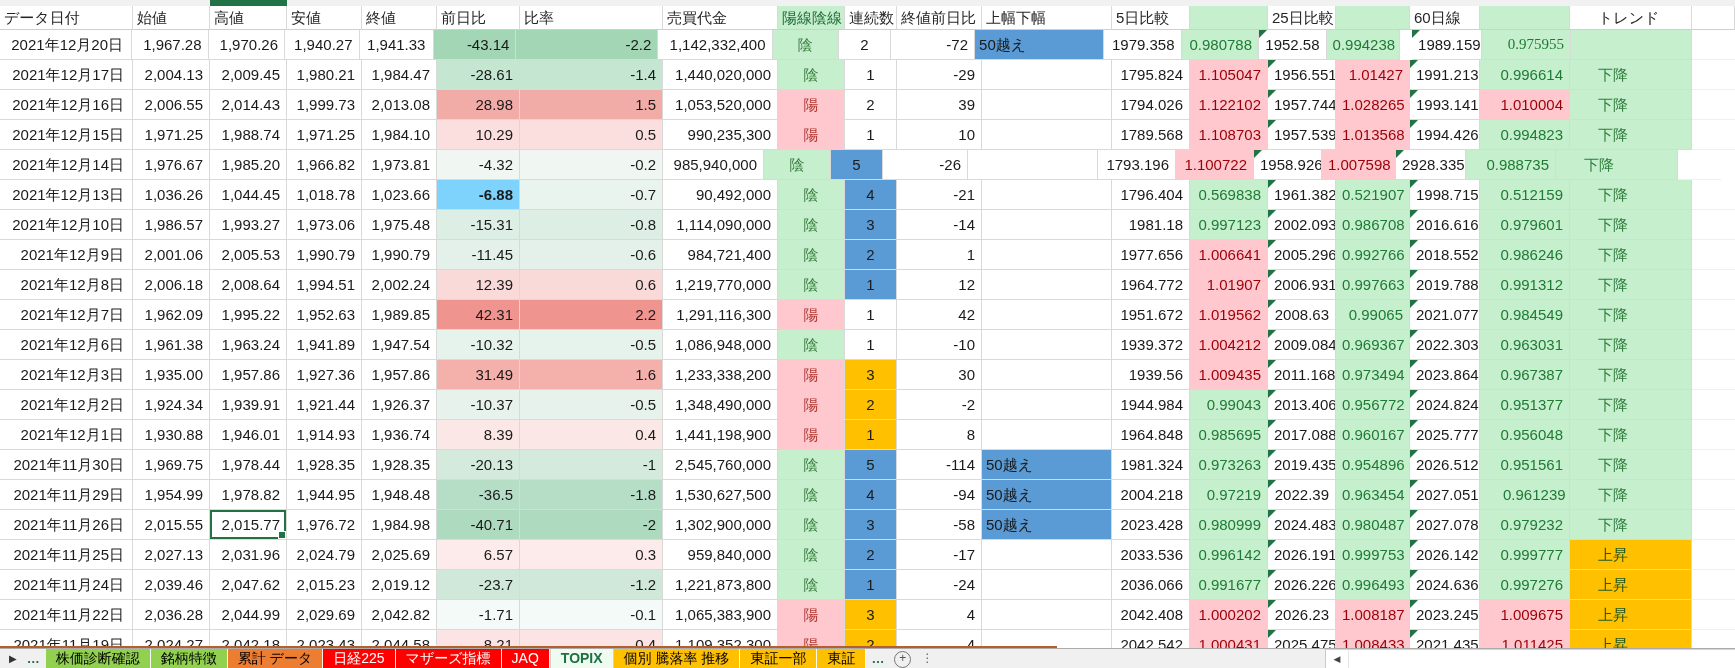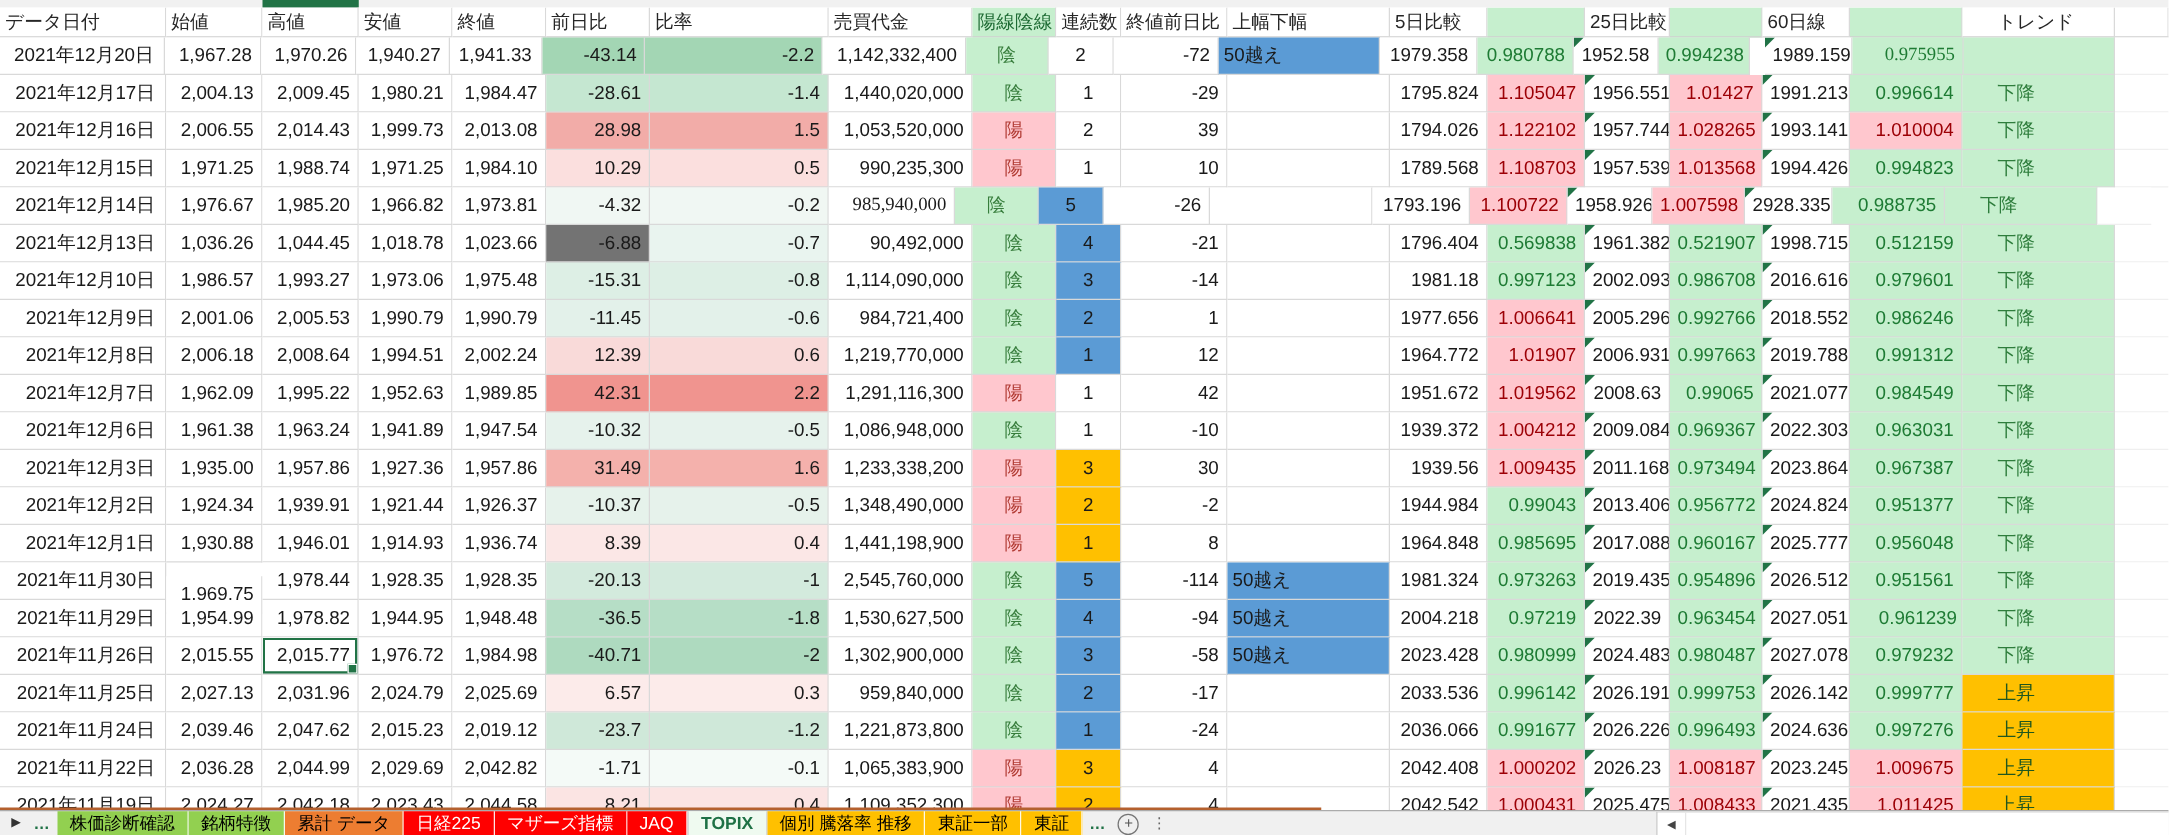--- a/index.html
+++ b/index.html
@@ -171,41 +171,41 @@
         <div class="c filler" style="width: 43px;"></div>
       </div>
       <div class="row">
         <div class="c date" style="width: 133px;">2021年12月14日</div>
         <div class="c" style="width: 77px;">1,976.67</div>
         <div class="c" style="width: 77px;">1,985.20</div>
         <div class="c" style="width: 75px;">1,966.82</div>
         <div class="c" style="width: 75px;">1,973.81</div>
         <div class="c" style="background: rgb(240, 247, 243); width: 83px;">-4.32</div>
         <div class="c" style="background: rgb(240, 247, 243); width: 143px;">-0.2</div>
-        <div class="c" style="width: 101px; font-family: Liberation Serif, serif;">985,940,000</div>
+        <div class="c" style="width: 101px;">985,940,000</div>
         <div class="c center bear" style="width: 67px;">陰</div>
         <div class="c center blue" style="width: 52px;">5</div>
         <div class="c" style="width: 85px;">-26</div>
         <div class="c left" style="width: 130px;"></div>
         <div class="c" style="width: 78px;">1793.196</div>
         <div class="c bad" style="width: 78px;">1.100722</div>
         <div class="c flag" style="width: 68px;">1958.926</div>
         <div class="c bad" style="width: 74px;">1.007598</div>
         <div class="c flag" style="width: 70px;">2928.335</div>
         <div class="c good" style="width: 90px;">0.988735</div>
         <div class="c trend-down ind" style="width: 122px;">下降</div>
         <div class="c filler" style="width: 43px;"></div>
       </div>
       <div class="row">
         <div class="c date" style="width: 133px;">2021年12月13日</div>
         <div class="c" style="width: 77px;">1,036.26</div>
         <div class="c" style="width: 77px;">1,044.45</div>
         <div class="c" style="width: 75px;">1,018.78</div>
         <div class="c" style="width: 75px;">1,023.66</div>
-        <div class="c" style="background: #737373; width: 83px;">-6.88</div>
+        <div class="c" style="background: #7dd3fc; width: 83px; font-weight: bold;">-6.88</div>
         <div class="c" style="background: rgb(233, 244, 239); width: 143px;">-0.7</div>
         <div class="c" style="width: 115px;">90,492,000</div>
         <div class="c center bear" style="width: 67px;">陰</div>
         <div class="c center blue" style="width: 52px;">4</div>
         <div class="c" style="width: 85px;">-21</div>
         <div class="c left" style="width: 130px;"></div>
         <div class="c" style="width: 78px;">1796.404</div>
         <div class="c good" style="width: 78px;">0.569838</div>
         <div class="c flag" style="width: 68px;">1961.382</div>
         <div class="c good" style="width: 74px;">0.521907</div>
@@ -385,21 +385,21 @@
         <div class="c good" style="width: 78px;">0.985695</div>
         <div class="c flag" style="width: 68px;">2017.088</div>
         <div class="c good" style="width: 74px;">0.960167</div>
         <div class="c flag" style="width: 70px;">2025.777</div>
         <div class="c good" style="width: 90px;">0.956048</div>
         <div class="c trend-down ind" style="width: 122px;">下降</div>
         <div class="c filler" style="width: 43px;"></div>
       </div>
       <div class="row">
         <div class="c date" style="width: 133px;">2021年11月30日</div>
-        <div class="c" style="width: 77px; margin-top: 11px;">1,969.75</div>
+        <div class="c" style="width: 77px;">1,969.75</div>
         <div class="c" style="width: 77px;">1,978.44</div>
         <div class="c" style="width: 75px;">1,928.35</div>
         <div class="c" style="width: 75px;">1,928.35</div>
         <div class="c" style="background: rgb(211, 234, 221); width: 83px;">-20.13</div>
         <div class="c" style="background: rgb(211, 234, 221); width: 143px;">-1</div>
         <div class="c" style="width: 115px;">2,545,760,000</div>
         <div class="c center bear" style="width: 67px;">陰</div>
         <div class="c center blue" style="width: 52px;">5</div>
         <div class="c" style="width: 85px;">-114</div>
         <div class="c left blue" style="width: 130px;">50越え</div>

